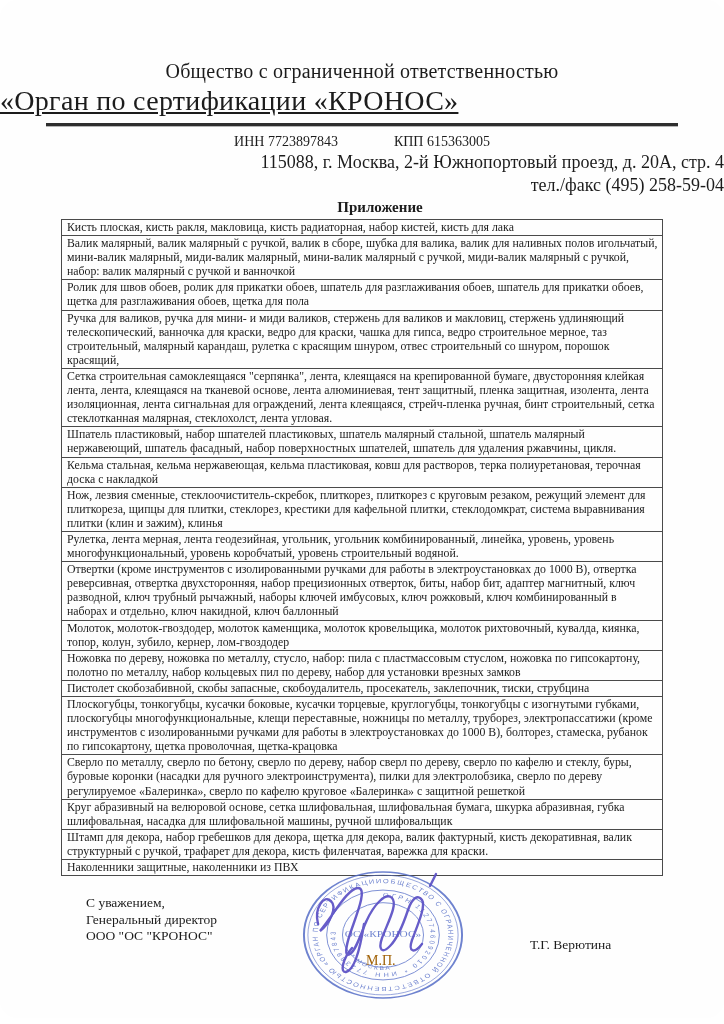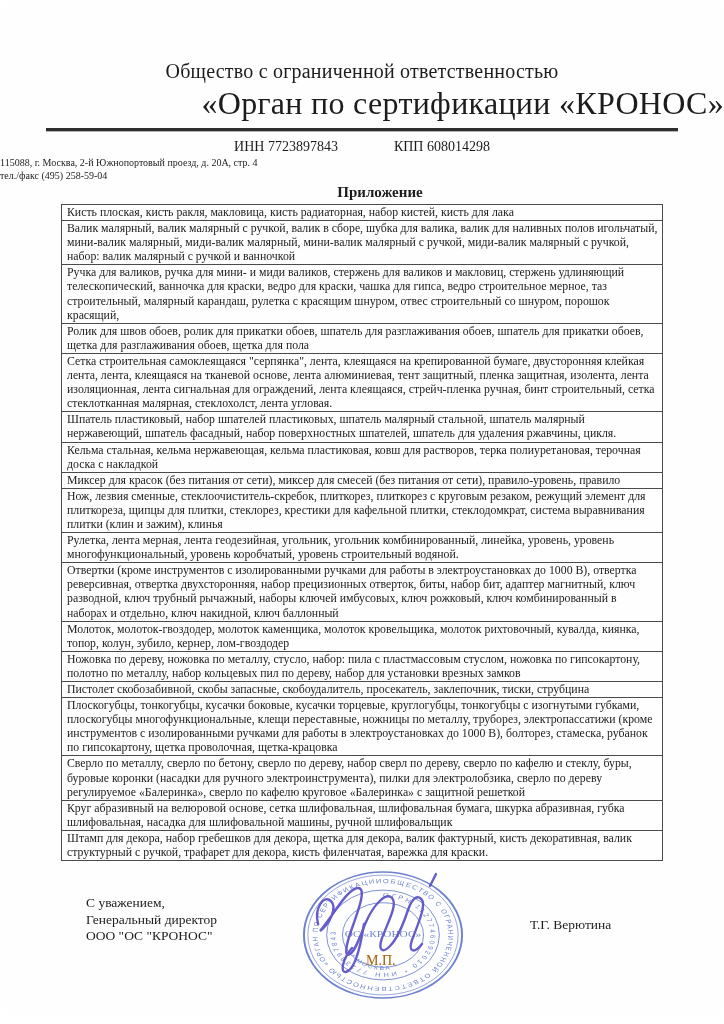--- a/index.html
+++ b/index.html
@@ -7,74 +7,74 @@
   .page{
     position:relative;
     width:724px;height:1018px;
     background:#fefefe;
     font-family:"Liberation Serif","DejaVu Serif",serif;
     color:#1c1c1c;
     overflow:hidden;
     border-radius:17px;
   }
   .org-type{padding-top:60px;text-align:center;font-size:20px;letter-spacing:.2px;}
-  .org-name{text-align:right;font-size:32px;letter-spacing:.3px;margin-top:2px;}
+  .org-name{text-align:left;font-size:28px;letter-spacing:.3px;margin-top:2px;text-decoration:underline;}
   .rule{width:632px;margin:6px auto 0;height:3px;background:#2e2e2e;border-bottom:1px solid #b5b5b5;}
   .inn-row{display:flex;justify-content:center;gap:56px;font-size:14px;margin-top:7px;}
-  .addr{text-align:left;font-size:10px;margin-top:2px;}
+  .addr{text-align:right;font-size:18px;margin-top:2px;}
   .app-title{text-align:center;font-size:15px;font-weight:bold;margin-top:3px;padding-left:36px;}
   .ptable{width:600px;margin:3px auto 0;border:1px solid #4a4a4a;}
   .trow{
     border-bottom:1px solid #4a4a4a;
     font-size:11.8px;line-height:14.1px;
     padding:0 4px 1px 5px;
   }
   .trow:last-child{border-bottom:none;}
   .sign-block{position:absolute;left:86px;top:895px;font-size:13.5px;line-height:16.5px;}
-  .signer{position:absolute;left:530px;top:917px;font-size:13.5px;}
+  .signer{position:absolute;left:530px;top:937px;font-size:13.5px;}
   .mp{position:absolute;left:366px;top:953px;font-size:14px;color:#a16207;}
   .stamp{position:absolute;left:299px;top:868px;opacity:.82;}
   .sig{position:absolute;left:302px;top:858px;}
 </style>
 </head>
 <body>
 
 <div class="page">
 
   <div class="org-type">Общество с ограниченной ответственностью</div>
   <div class="org-name">«Орган по сертификации «КРОНОС»</div>
   <div class="rule"></div>
 
   <div class="inn-row">
     <span>ИНН 7723897843</span>
-    <span>КПП 608014298</span>
+    <span>КПП 615363005</span>
   </div>
   <div class="addr">115088, г. Москва, 2-й Южнопортовый проезд, д. 20А, стр. 4</div>
   <div class="addr">тел./факс (495) 258-59-04</div>
   <div class="app-title">Приложение</div>
 
   <div class="ptable">
     <div class="trow">Кисть плоская, кисть ракля, макловица, кисть радиаторная, набор кистей, кисть для лака</div>
     <div class="trow">Валик малярный, валик малярный с ручкой, валик в сборе, шубка для валика, валик для наливных полов игольчатый, мини-валик малярный, миди-валик малярный, мини-валик малярный с ручкой, миди-валик малярный с ручкой, набор: валик малярный с ручкой и ванночкой</div>
+    <div class="trow">Ролик для швов обоев, ролик для прикатки обоев, шпатель для разглаживания обоев, шпатель для прикатки обоев, щетка для разглаживания обоев, щетка для пола</div>
     <div class="trow">Ручка для валиков, ручка для мини- и миди валиков, стержень для валиков и макловиц, стержень удлиняющий телескопический, ванночка для краски, ведро для краски, чашка для гипса, ведро строительное мерное, таз строительный, малярный карандаш, рулетка с красящим шнуром, отвес строительный со шнуром, порошок красящий,</div>
-    <div class="trow">Ролик для швов обоев, ролик для прикатки обоев, шпатель для разглаживания обоев, шпатель для прикатки обоев, щетка для разглаживания обоев, щетка для пола</div>
     <div class="trow">Сетка строительная самоклеящаяся "серпянка", лента, клеящаяся на крепированной бумаге, двусторонняя клейкая лента, лента, клеящаяся на тканевой основе, лента алюминиевая, тент защитный, пленка защитная, изолента, лента изоляционная, лента сигнальная для ограждений, лента клеящаяся, стрейч-пленка ручная, бинт строительный, сетка стеклотканная малярная, стеклохолст, лента угловая.</div>
     <div class="trow">Шпатель пластиковый, набор шпателей пластиковых, шпатель малярный стальной, шпатель малярный нержавеющий, шпатель фасадный, набор поверхностных шпателей, шпатель для удаления ржавчины, цикля.</div>
     <div class="trow">Кельма стальная, кельма нержавеющая, кельма пластиковая, ковш для растворов, терка полиуретановая, терочная доска с накладкой</div>
-    <div class="trow">Миксер для красок (без питания от сети), миксер для смесей (без питания от сети), правило-уровень, правило</div>
     <div class="trow">Нож, лезвия сменные, стеклоочиститель-скребок, плиткорез, плиткорез с круговым резаком, режущий элемент для плиткореза, щипцы для плитки, стеклорез, крестики для кафельной плитки, стеклодомкрат, система выравнивания плитки (клин и зажим), клинья</div>
     <div class="trow">Рулетка, лента мерная, лента геодезийная, угольник, угольник комбинированный, линейка, уровень, уровень многофункциональный, уровень коробчатый, уровень строительный водяной.</div>
     <div class="trow">Отвертки (кроме инструментов с изолированными ручками для работы в электроустановках до 1000 В), отвертка реверсивная, отвертка двухсторонняя, набор прецизионных отверток, биты, набор бит, адаптер магнитный, ключ разводной, ключ трубный рычажный, наборы ключей имбусовых, ключ рожковый, ключ комбинированный в наборах и отдельно, ключ накидной, ключ баллонный</div>
     <div class="trow">Молоток, молоток-гвоздодер, молоток каменщика, молоток кровельщика, молоток рихтовочный, кувалда, киянка, топор, колун, зубило, кернер, лом-гвоздодер</div>
     <div class="trow">Ножовка по дереву, ножовка по металлу, стусло, набор: пила с пластмассовым стуслом, ножовка по гипсокартону, полотно по металлу, набор кольцевых пил по дереву, набор для установки врезных замков</div>
     <div class="trow">Пистолет скобозабивной, скобы запасные, скобоудалитель, просекатель, заклепочник, тиски, струбцина</div>
     <div class="trow">Плоскогубцы, тонкогубцы, кусачки боковые, кусачки торцевые, круглогубцы, тонкогубцы с изогнутыми губками, плоскогубцы многофункциональные, клещи переставные, ножницы по металлу, труборез, электропассатижи (кроме инструментов с изолированными ручками для работы в электроустановках до 1000 В), болторез, стамеска, рубанок по гипсокартону, щетка проволочная, щетка-крацовка</div>
     <div class="trow">Сверло по металлу, сверло по бетону, сверло по дереву, набор сверл по дереву, сверло по кафелю и стеклу, буры, буровые коронки (насадки для ручного электроинструмента), пилки для электролобзика, сверло по дереву регулируемое «Балеринка», сверло по кафелю круговое «Балеринка» с защитной решеткой</div>
     <div class="trow">Круг абразивный на велюровой основе, сетка шлифовальная, шлифовальная бумага, шкурка абразивная, губка шлифовальная, насадка для шлифовальной машины, ручной шлифовальщик</div>
     <div class="trow">Штамп для декора, набор гребешков для декора, щетка для декора, валик фактурный, кисть декоративная, валик структурный с ручкой, трафарет для декора, кисть филенчатая, варежка для краски.</div>
+    <div class="trow">Наколенники защитные, наколенники из ПВХ</div>
   </div>
 
   <div class="sign-block">
     <div>С уважением,</div>
     <div>Генеральный директор</div>
     <div>ООО "ОС "КРОНОС"</div>
   </div>
 
   <div class="signer">Т.Г. Верютина</div>
 

